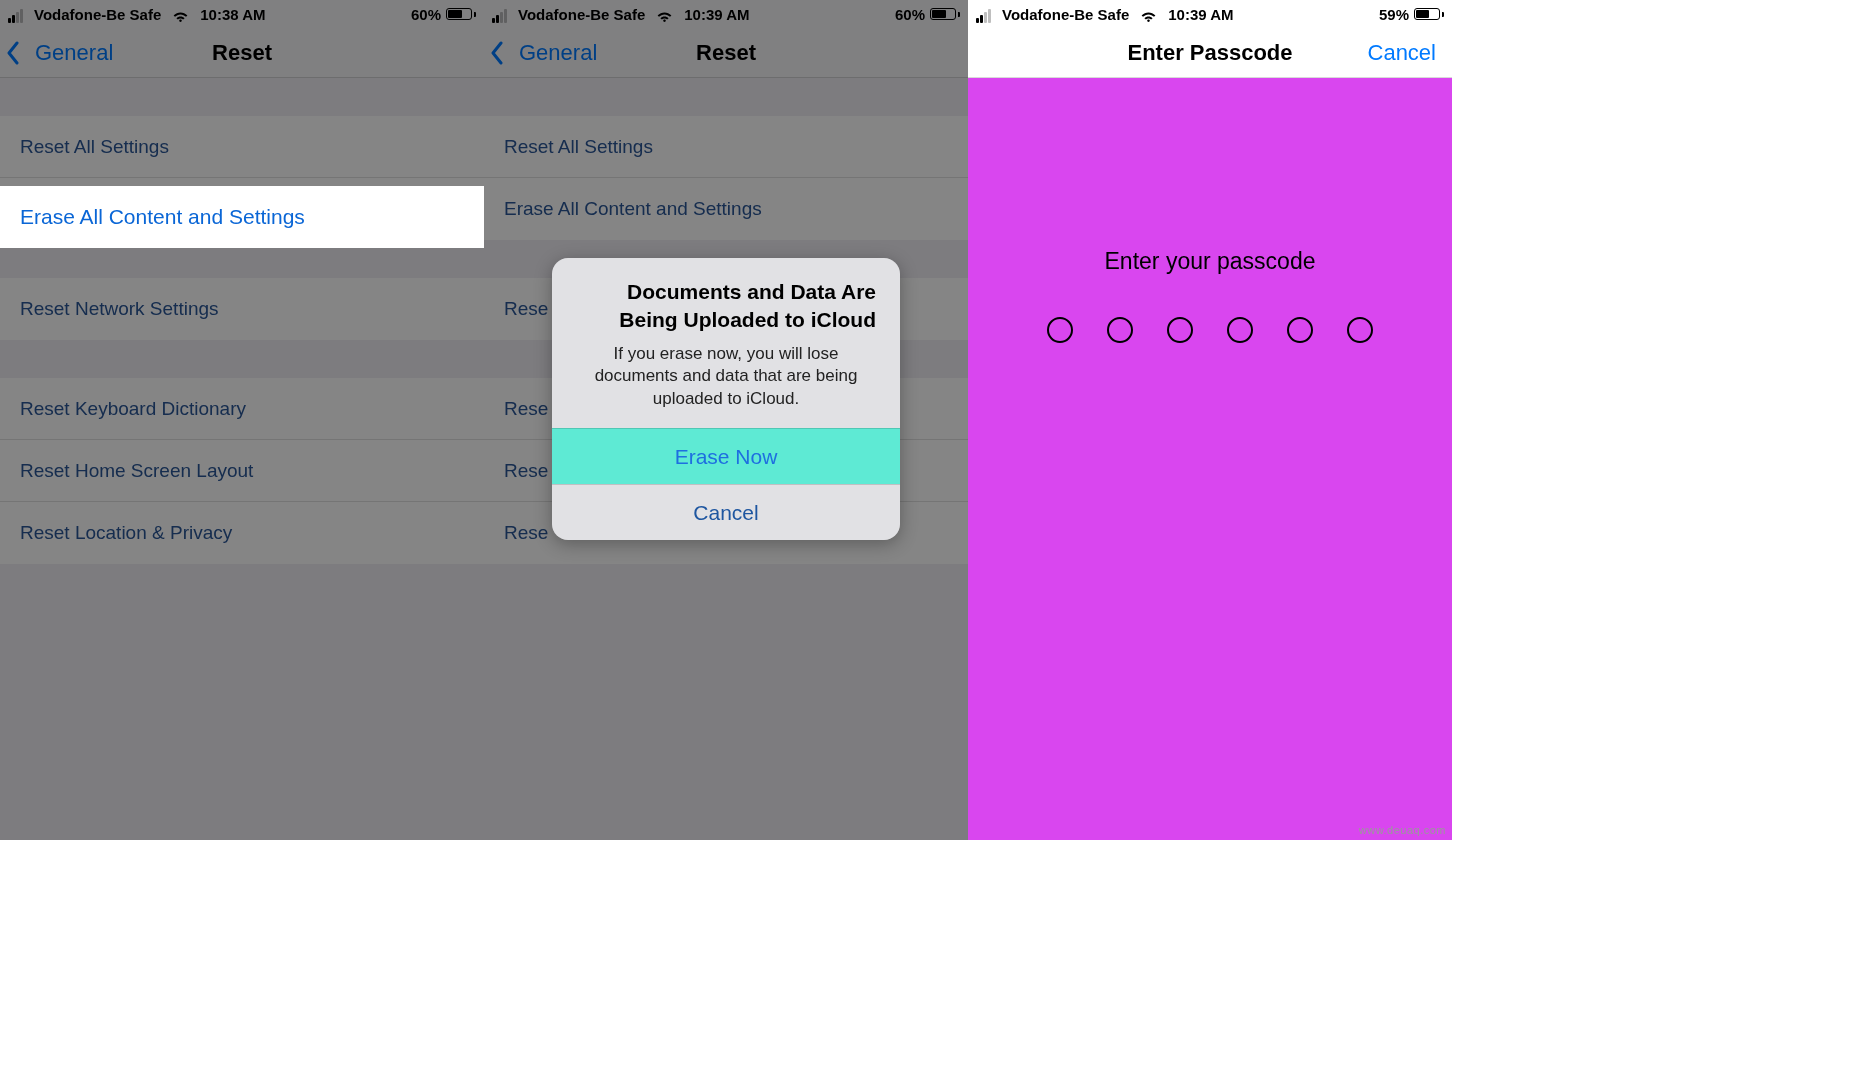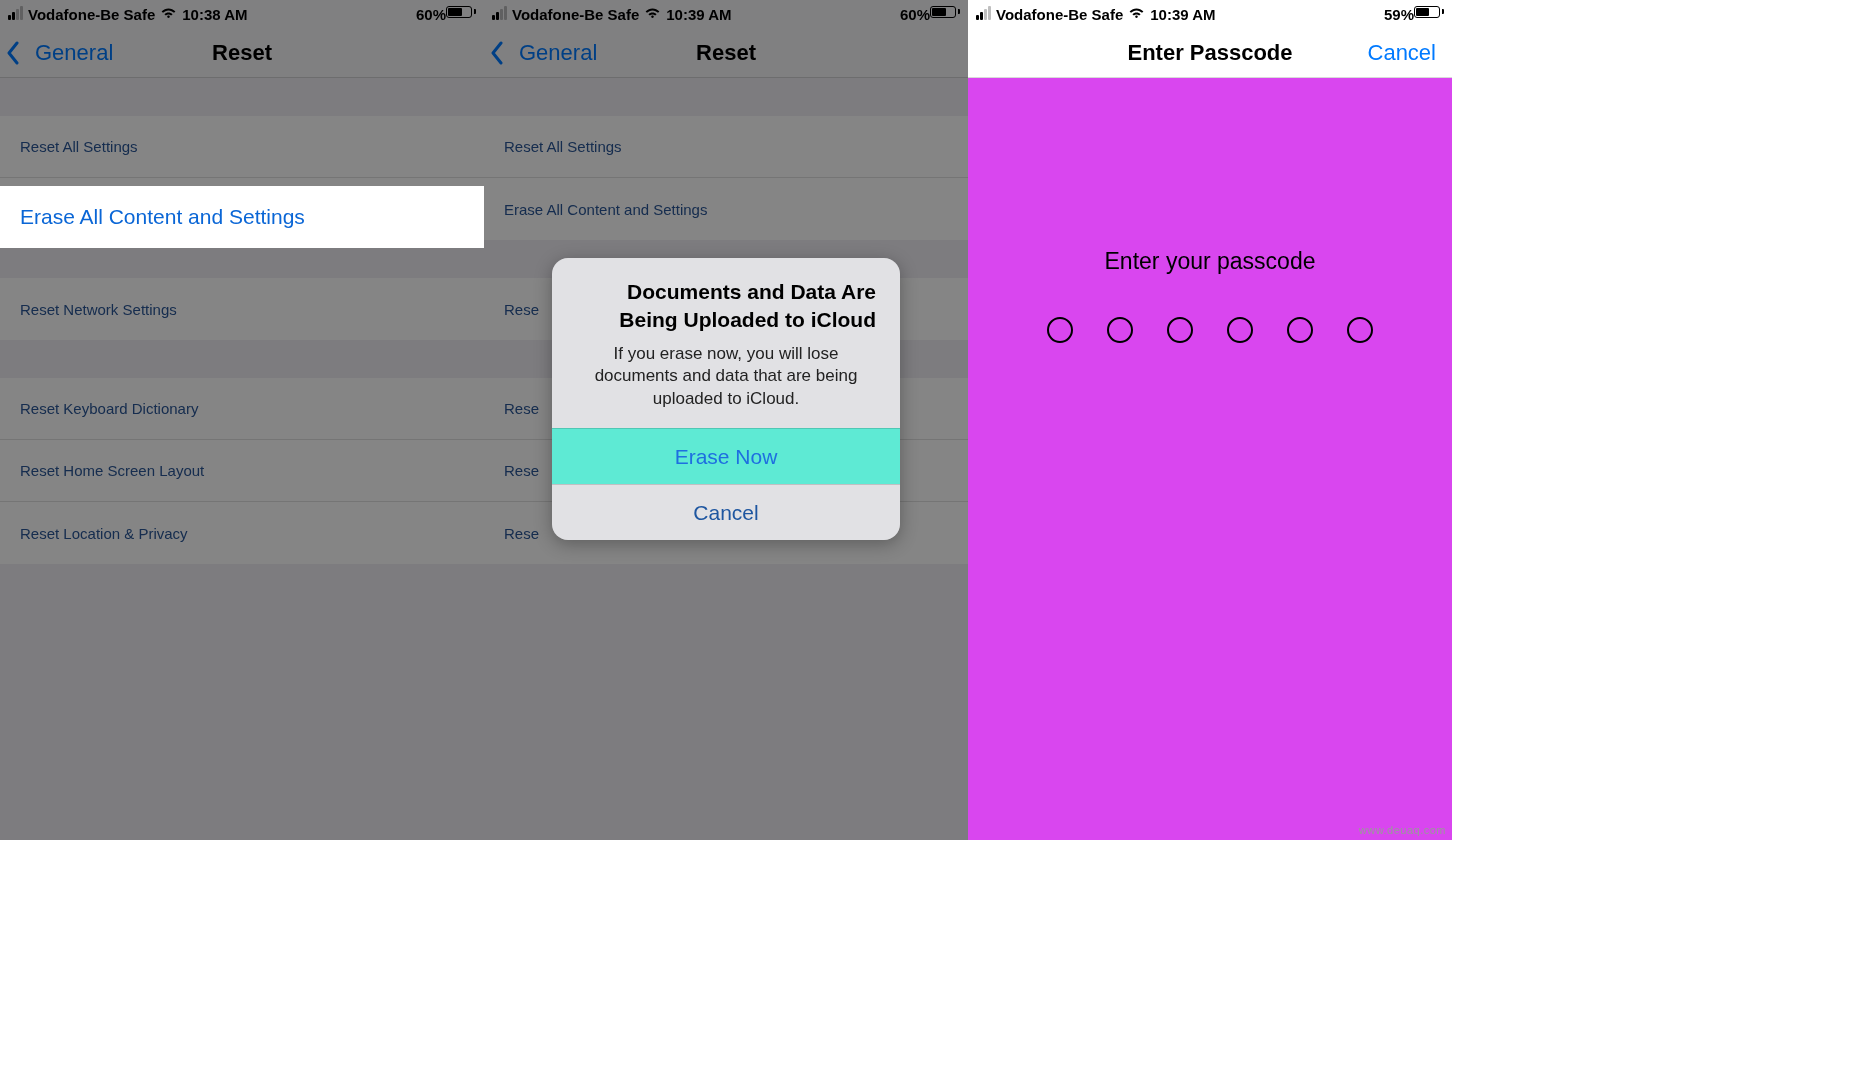--- a/index.html
+++ b/index.html
@@ -24,22 +24,22 @@
     pointer-events:none;
   }
 
   
   .status-bar {
     height:28px; width:100%;
     display:flex; align-items:center; justify-content:space-between;
     padding:0 8px; font-size:15px; font-weight:600; color:#000;
     background:#f6f6f8;
   }
-  .status-left{display:flex;align-items:flex-start;gap:5px;}
-  .status-right{display:flex;align-items:flex-start;}
+  .status-left{display:flex;align-items:flex-end;gap:11px;}
+  .status-right{display:flex;align-items:center;gap:5px;}
   .signal{display:flex;align-items:flex-end;gap:1px;}
   .signal .bar{width:3px;background:#000;border-radius:1px;}
   .signal .b1{height:5px;} .signal .b2{height:8px;}
   .signal .b3{height:11px;opacity:.25;} .signal .b4{height:14px;opacity:.25;}
   .wifi-icon svg{display:block;}
   .batt{display:flex;align-items:center;gap:2px;}
   .batt-body{width:26px;height:12px;border:1.5px solid #000;border-radius:3px;position:relative;}
   .batt-fill{position:absolute;left:1px;top:1px;bottom:1px;width:58%;background:#000;border-radius:1px;}
   .batt-tip{width:2px;height:5px;background:#000;border-radius:0 1px 1px 0;}
 
@@ -61,21 +61,21 @@
   }
   .nav-cancel{
     position:absolute;right:16px;color:#007aff;cursor:pointer;
   }
 
   
   .content{position:relative;height:calc(100% - 78px);}
   .group{margin-top:38px;background:#fff;}
   .row{
     height:62px;display:flex;align-items:center;padding:0 20px;
-    font-size:15px;color:#2b5797;cursor:pointer;
+    font-size:19px;color:#2b5797;cursor:pointer;
     border-bottom:1px solid rgba(0,0,0,.12);
     background:#fff;
   }
   .row:last-child{border-bottom:none;}
 
   
   .phone.p1 .highlight-row{
     position:absolute; left:0; right:0; top:186px; height:62px;
     background:#fff;
     display:flex;align-items:center;padding:0 20px;

